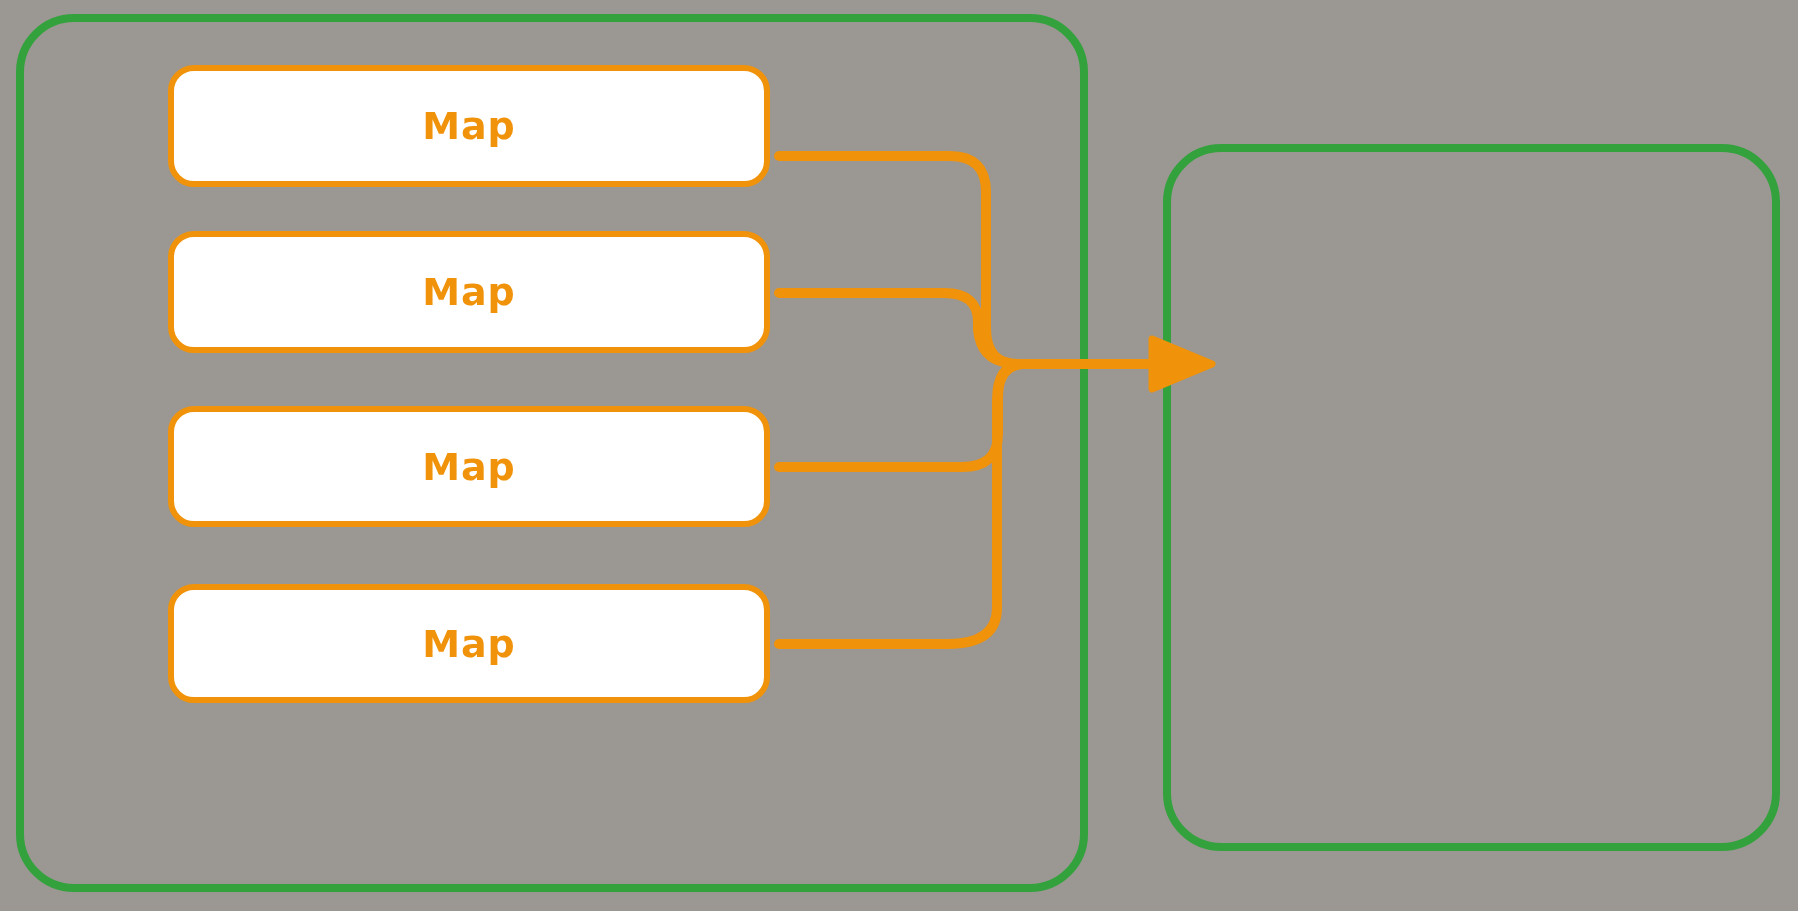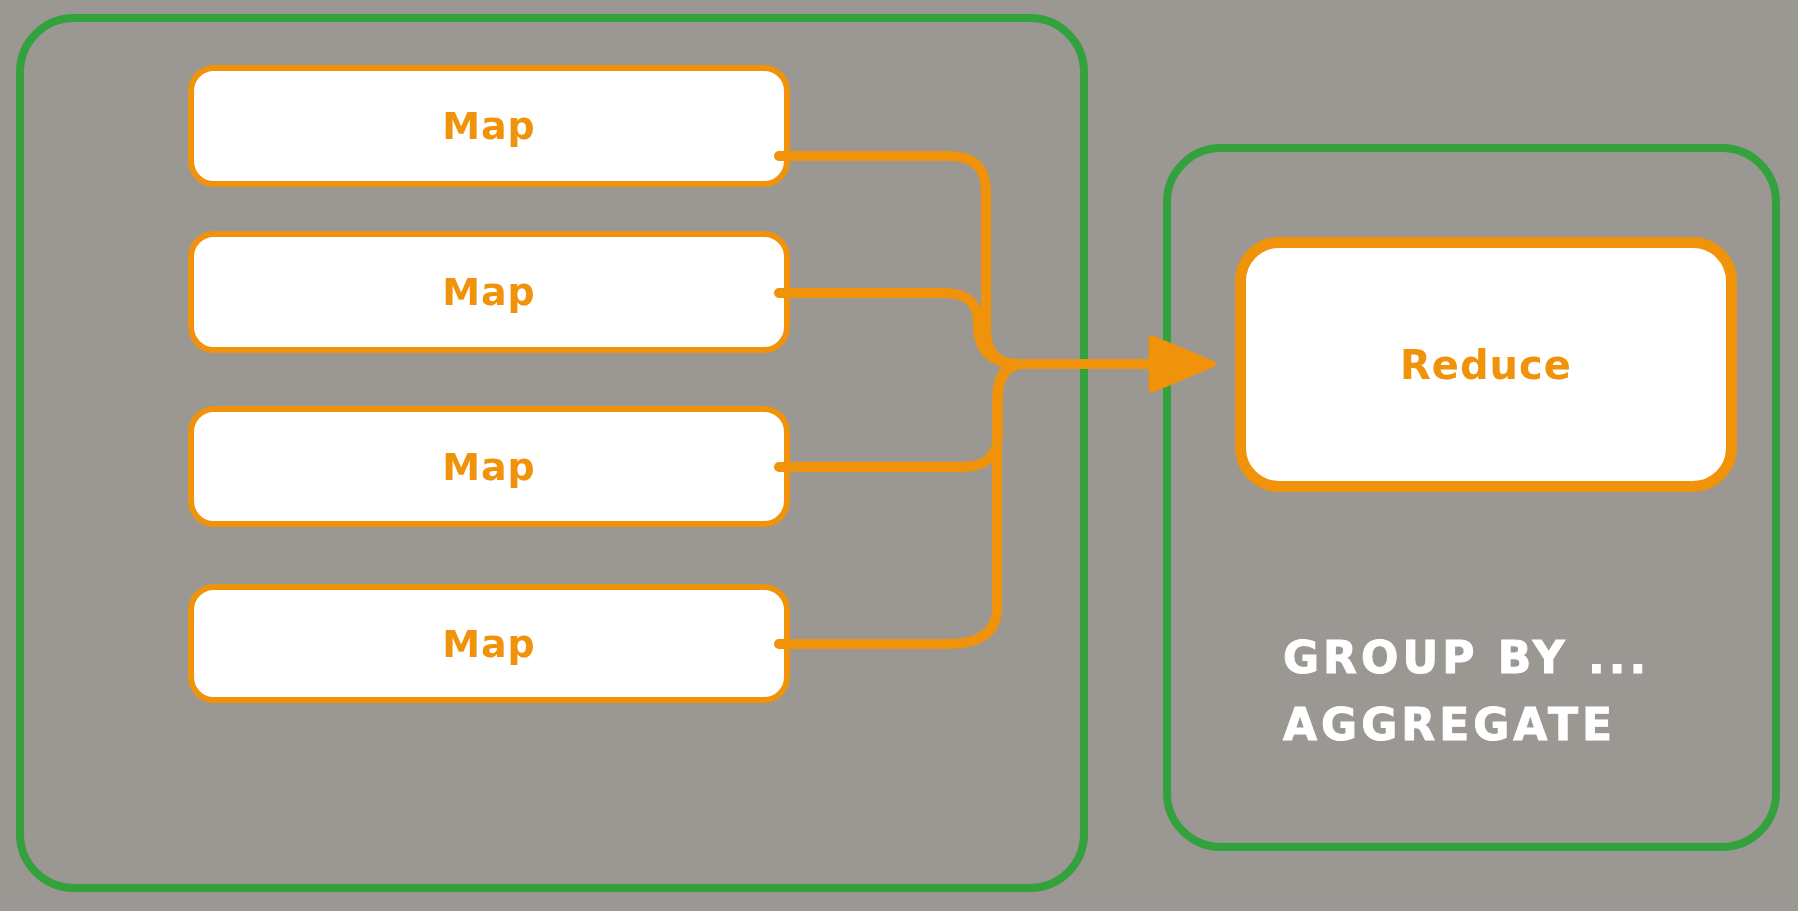--- a/index.html
+++ b/index.html
@@ -35,21 +35,20 @@
   
   .node{
     position:absolute;
     background:var(--node_fill);
     border:6px solid var(--orange);
     display:flex;
     align-items:center;
     justify-content:center;
     color:var(--orange);
     font-weight:600;
-    margin-left:20px;
   }
   .map-node{
     left:168px; width:602px; height:122px;
     border-radius:26px;
     font-size:38px;
     letter-spacing:1px;
   }
   .map-node-1{ top:65px;  }
   .map-node-2{ top:231px; }
   .map-node-3{ top:406px; height:121px; }
@@ -130,23 +129,16 @@
 
   <svg class="connectors" viewBox="0 0 1798 911">
     <path d="M 779 156 H 950 Q 986 156 986 192 V 328 Q 986 364 1018 364"></path>
     <path d="M 779 293 H 944 Q 978 293 978 322 V 330 Q 981 359 1008 363"></path>
     <path d="M 779 467 H 962 Q 998 467 998 434 V 398 Q 998 365 1022 364"></path>
     <path d="M 779 644 H 948 Q 997 644 997 608 V 400 Q 997 366 1022 364"></path>
     <path d="M 1012 364 H 1196"></path>
     <polygon points="1152,339 1212,364 1152,389"></polygon>
   </svg>
 
-  <div class="node reduce-node">
-    <span>Reduce</span>
-  </div>
 
 
-  <div class="caption caption-group">
-    <div>GROUP BY ...</div>
-    <div>AGGREGATE</div>
-  </div>
 
 </div>
 
 </body></html>

